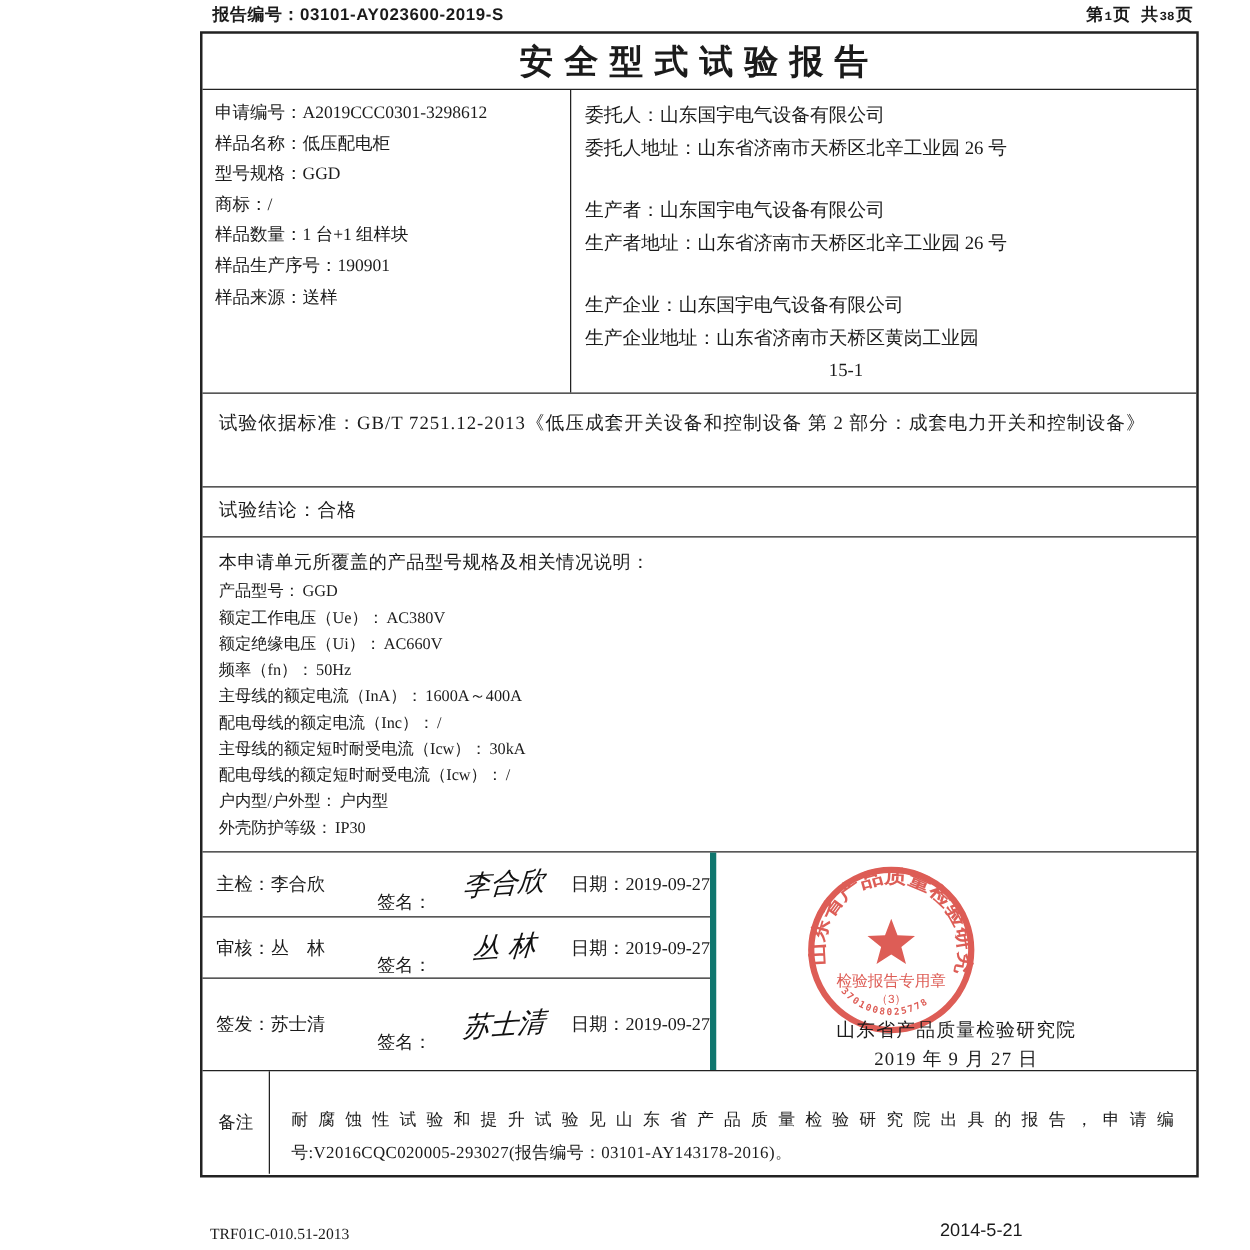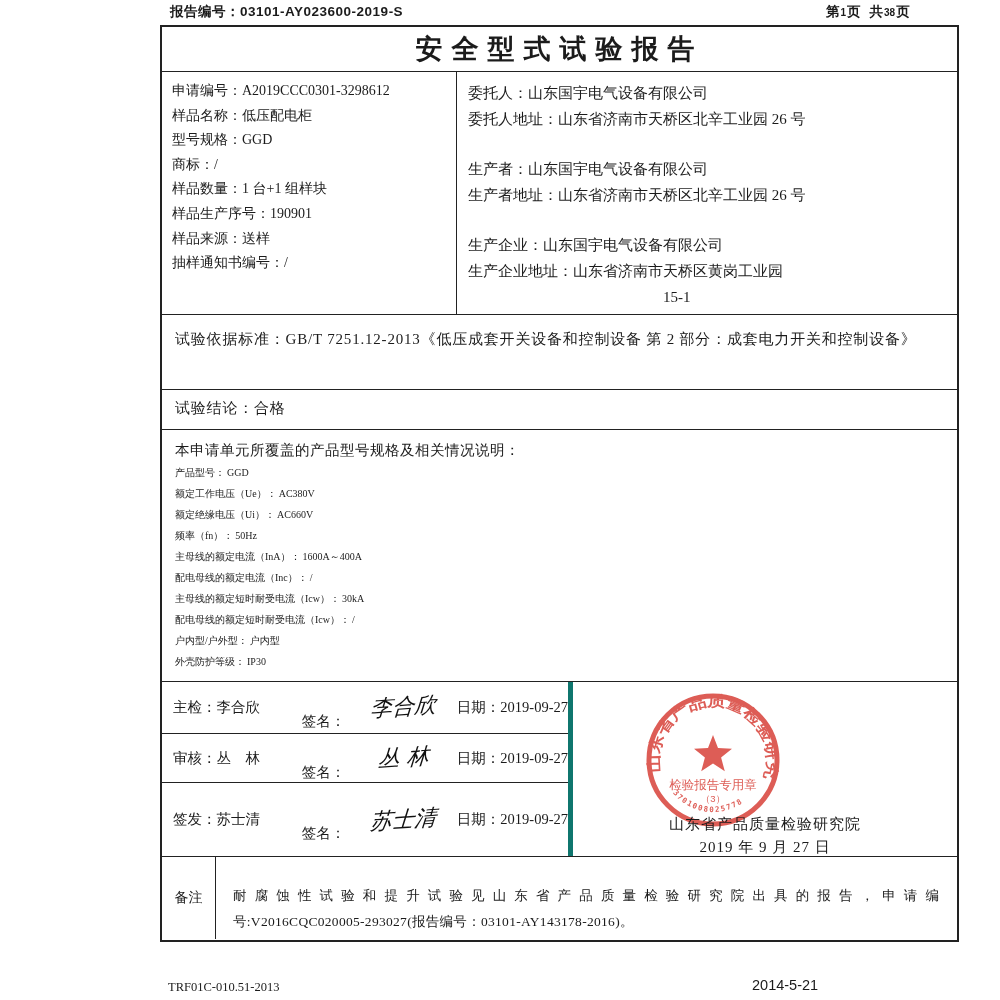--- a/index.html
+++ b/index.html
@@ -8,22 +8,22 @@
     font-family:"Liberation Serif","DejaVu Serif",serif; color:#1b1b1b;
     overflow:hidden;
   }
   
   .hdr-left {
     position:absolute; left:170px; top:3px;
     font-family:"Liberation Sans","DejaVu Sans",sans-serif;
     font-weight:bold; font-size:13.5px; letter-spacing:0.5px;
   }
   .hdr-right {
-    position:absolute; left:826px; top:3px;
-    font-family:Liberation Sans, sans-serif;
+    position:absolute; left:869px; top:3px;
+    font-family:Liberation Mono, monospace;
     font-weight:bold; font-size:13.5px;
   }
   .hdr-right .num { font-size:10px; font-weight:bold; padding:0 1px; }
   .hdr-right .gap { display:inline-block; width:9px; }
 
   
   .tbl {
     position:absolute; left:160px; top:25px; width:799px; height:917px;
     border:2px solid #222; box-sizing:border-box; background:#fff;
   }
@@ -43,21 +43,21 @@
   .info-right { flex:1; box-sizing:border-box; padding:8px 20px 0 11px; font-size:15px; }
   .info-right .line { height:26px; line-height:26px; white-space:nowrap; }
   .info-right .grp2 { margin-top:24px; }
   .info-right .addr2 { margin-left:195px; }
 
   .std-row { height:75px; padding:9px 13px 0 13px; font-size:15px; line-height:30px; letter-spacing:0.8px; }
   .concl-row { height:40px; padding:9px 13px 0 13px; font-size:15px; letter-spacing:0.8px; }
 
   .prod-row { height:252px; padding:8px 13px 0 13px; }
   .prod-title { font-size:14.5px; height:24px; line-height:24px; letter-spacing:0.5px; }
-  .spec-line { font-size:10px; height:21px; line-height:21px; white-space:nowrap; }
+  .spec-line { font-size:13px; height:21px; line-height:21px; white-space:nowrap; }
   .spec-line .val { padding-left:2px; }
 
   .sig-area { height:175px; display:flex; }
   .sig-left { width:411px; border-right:5px solid #0f766e; box-sizing:border-box; display:flex; flex-direction:column; }
   .sig-row {
     box-sizing:border-box; border-bottom:1px solid #222;
     display:flex; align-items:center; padding-left:11px; font-size:14.5px;
   }
   .sig-row.r1 { height:52px; }
   .sig-row.r2 { height:50px; }
@@ -103,21 +103,20 @@
 
     <div class="row info-row">
       <div class="info-left">
         <div class="line"><span>申请编号：</span><span>A2019CCC0301-3298612</span></div>
         <div class="line"><span>样品名称：</span><span>低压配电柜</span></div>
         <div class="line"><span>型号规格：</span><span>GGD</span></div>
         <div class="line"><span>商标：</span><span>/</span></div>
         <div class="line"><span>样品数量：</span><span>1 台+1 组样块</span></div>
         <div class="line"><span>样品生产序号：</span><span>190901</span></div>
         <div class="line"><span>样品来源：</span><span>送样</span></div>
-        <div class="line"><span>抽样通知书编号：</span><span>/</span></div>
       </div>
       <div class="info-right">
         <div class="line"><span>委托人：</span><span>山东国宇电气设备有限公司</span></div>
         <div class="line"><span>委托人地址：</span><span>山东省济南市天桥区北辛工业园 26 号</span></div>
         <div class="line grp2"><span>生产者：</span><span>山东国宇电气设备有限公司</span></div>
         <div class="line"><span>生产者地址：</span><span>山东省济南市天桥区北辛工业园 26 号</span></div>
         <div class="line grp2"><span>生产企业：</span><span>山东国宇电气设备有限公司</span></div>
         <div class="line"><span>生产企业地址：</span><span>山东省济南市天桥区黄岗工业园</span></div>
         <div class="line addr2">15-1</div>
       </div>

